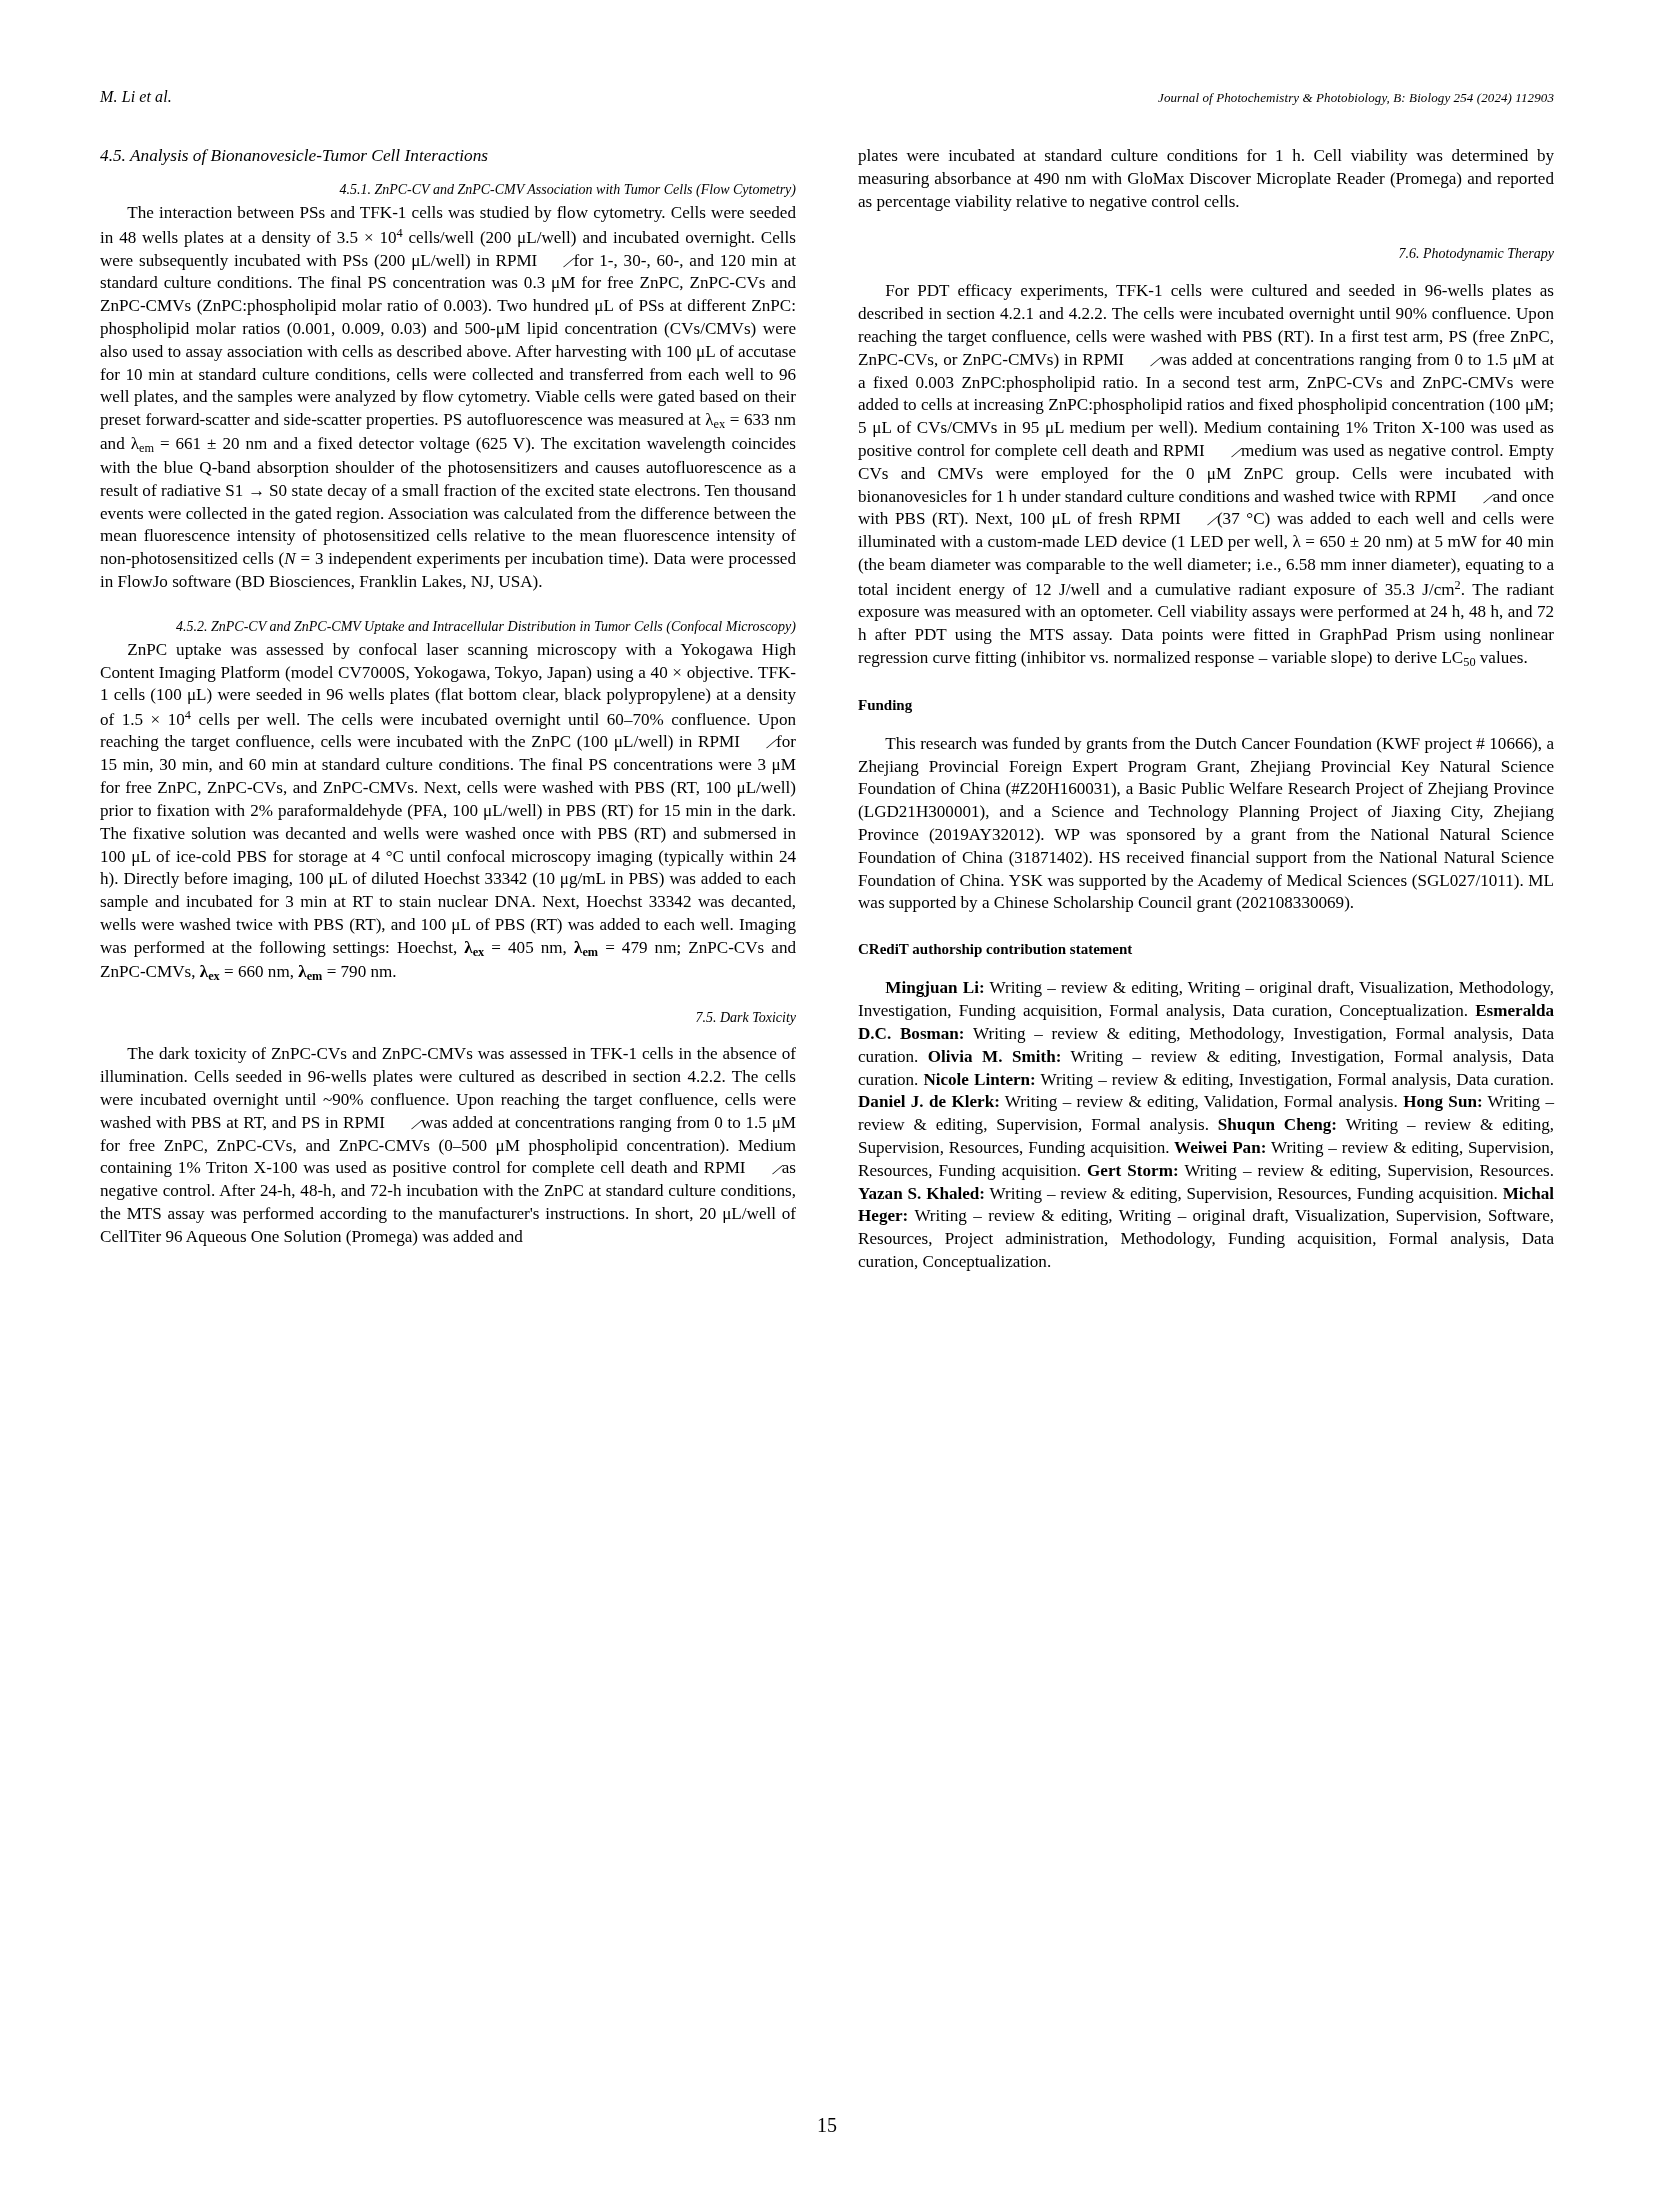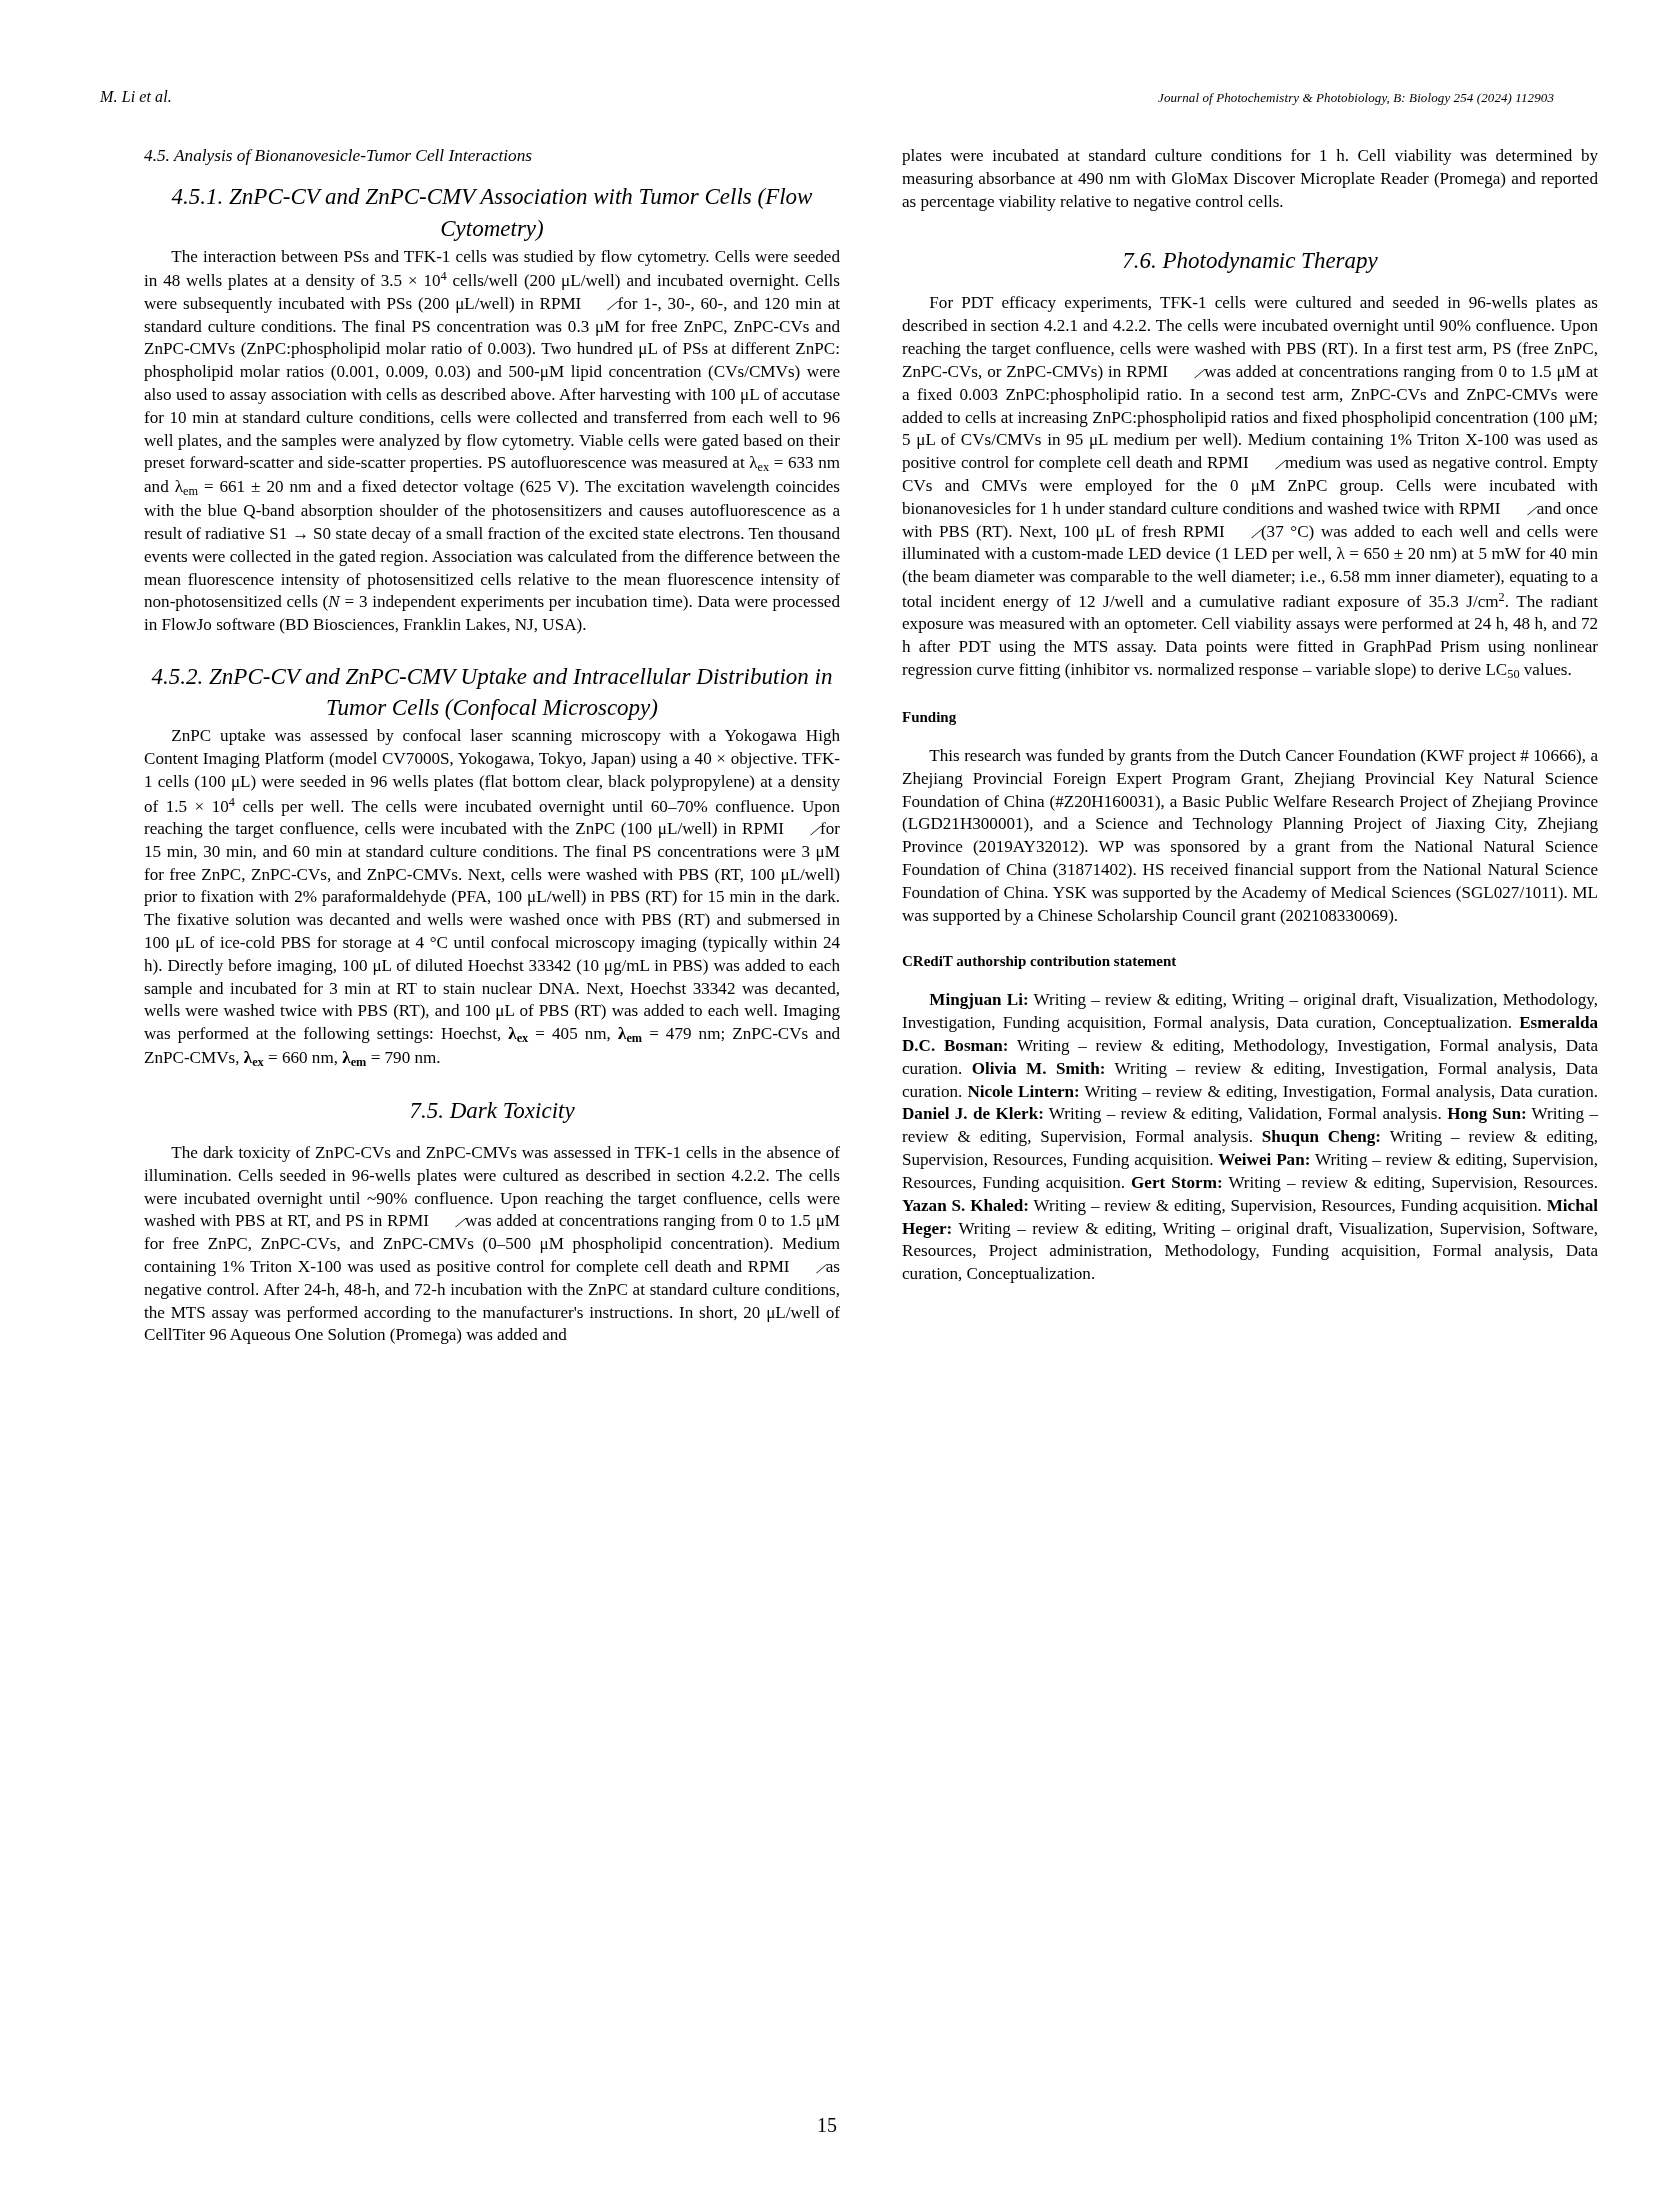--- a/index.html
+++ b/index.html
@@ -37,44 +37,43 @@
   .header .left { font-size: 16px; }
   .header .right { font-size: 13px; }
 
   .columns {
     position: absolute;
     top: 145px;
     left: 100px;
     width: 1454px;
     display: flex;
     gap: 62px;
-    margin-left: 44px;
   }
   .col {
     width: 696px;
     font-size: 17.1px;
     line-height: 1.335;
     text-align: justify;
     text-justify: inter-word;
     hyphens: auto;
   }
   h2.sec {
     font-style: italic;
     font-weight: normal;
     font-size: 17.3px;
     margin: 0 0 14px 0;
     text-align: left;
     line-height: 1.3;
   }
   h3.subsec {
     font-style: italic;
     font-weight: normal;
-    font-size: 23px;
+    font-size: 14px;
     margin: 0 0 2px 0;
-    text-align: center;
+    text-align: right;
     line-height: 1.35;
   }
   h3.bold {
     font-weight: bold;
     font-style: normal;
     font-size: 15px;
     margin: 0 0 4px 0;
     text-align: left;
   }
   p {

